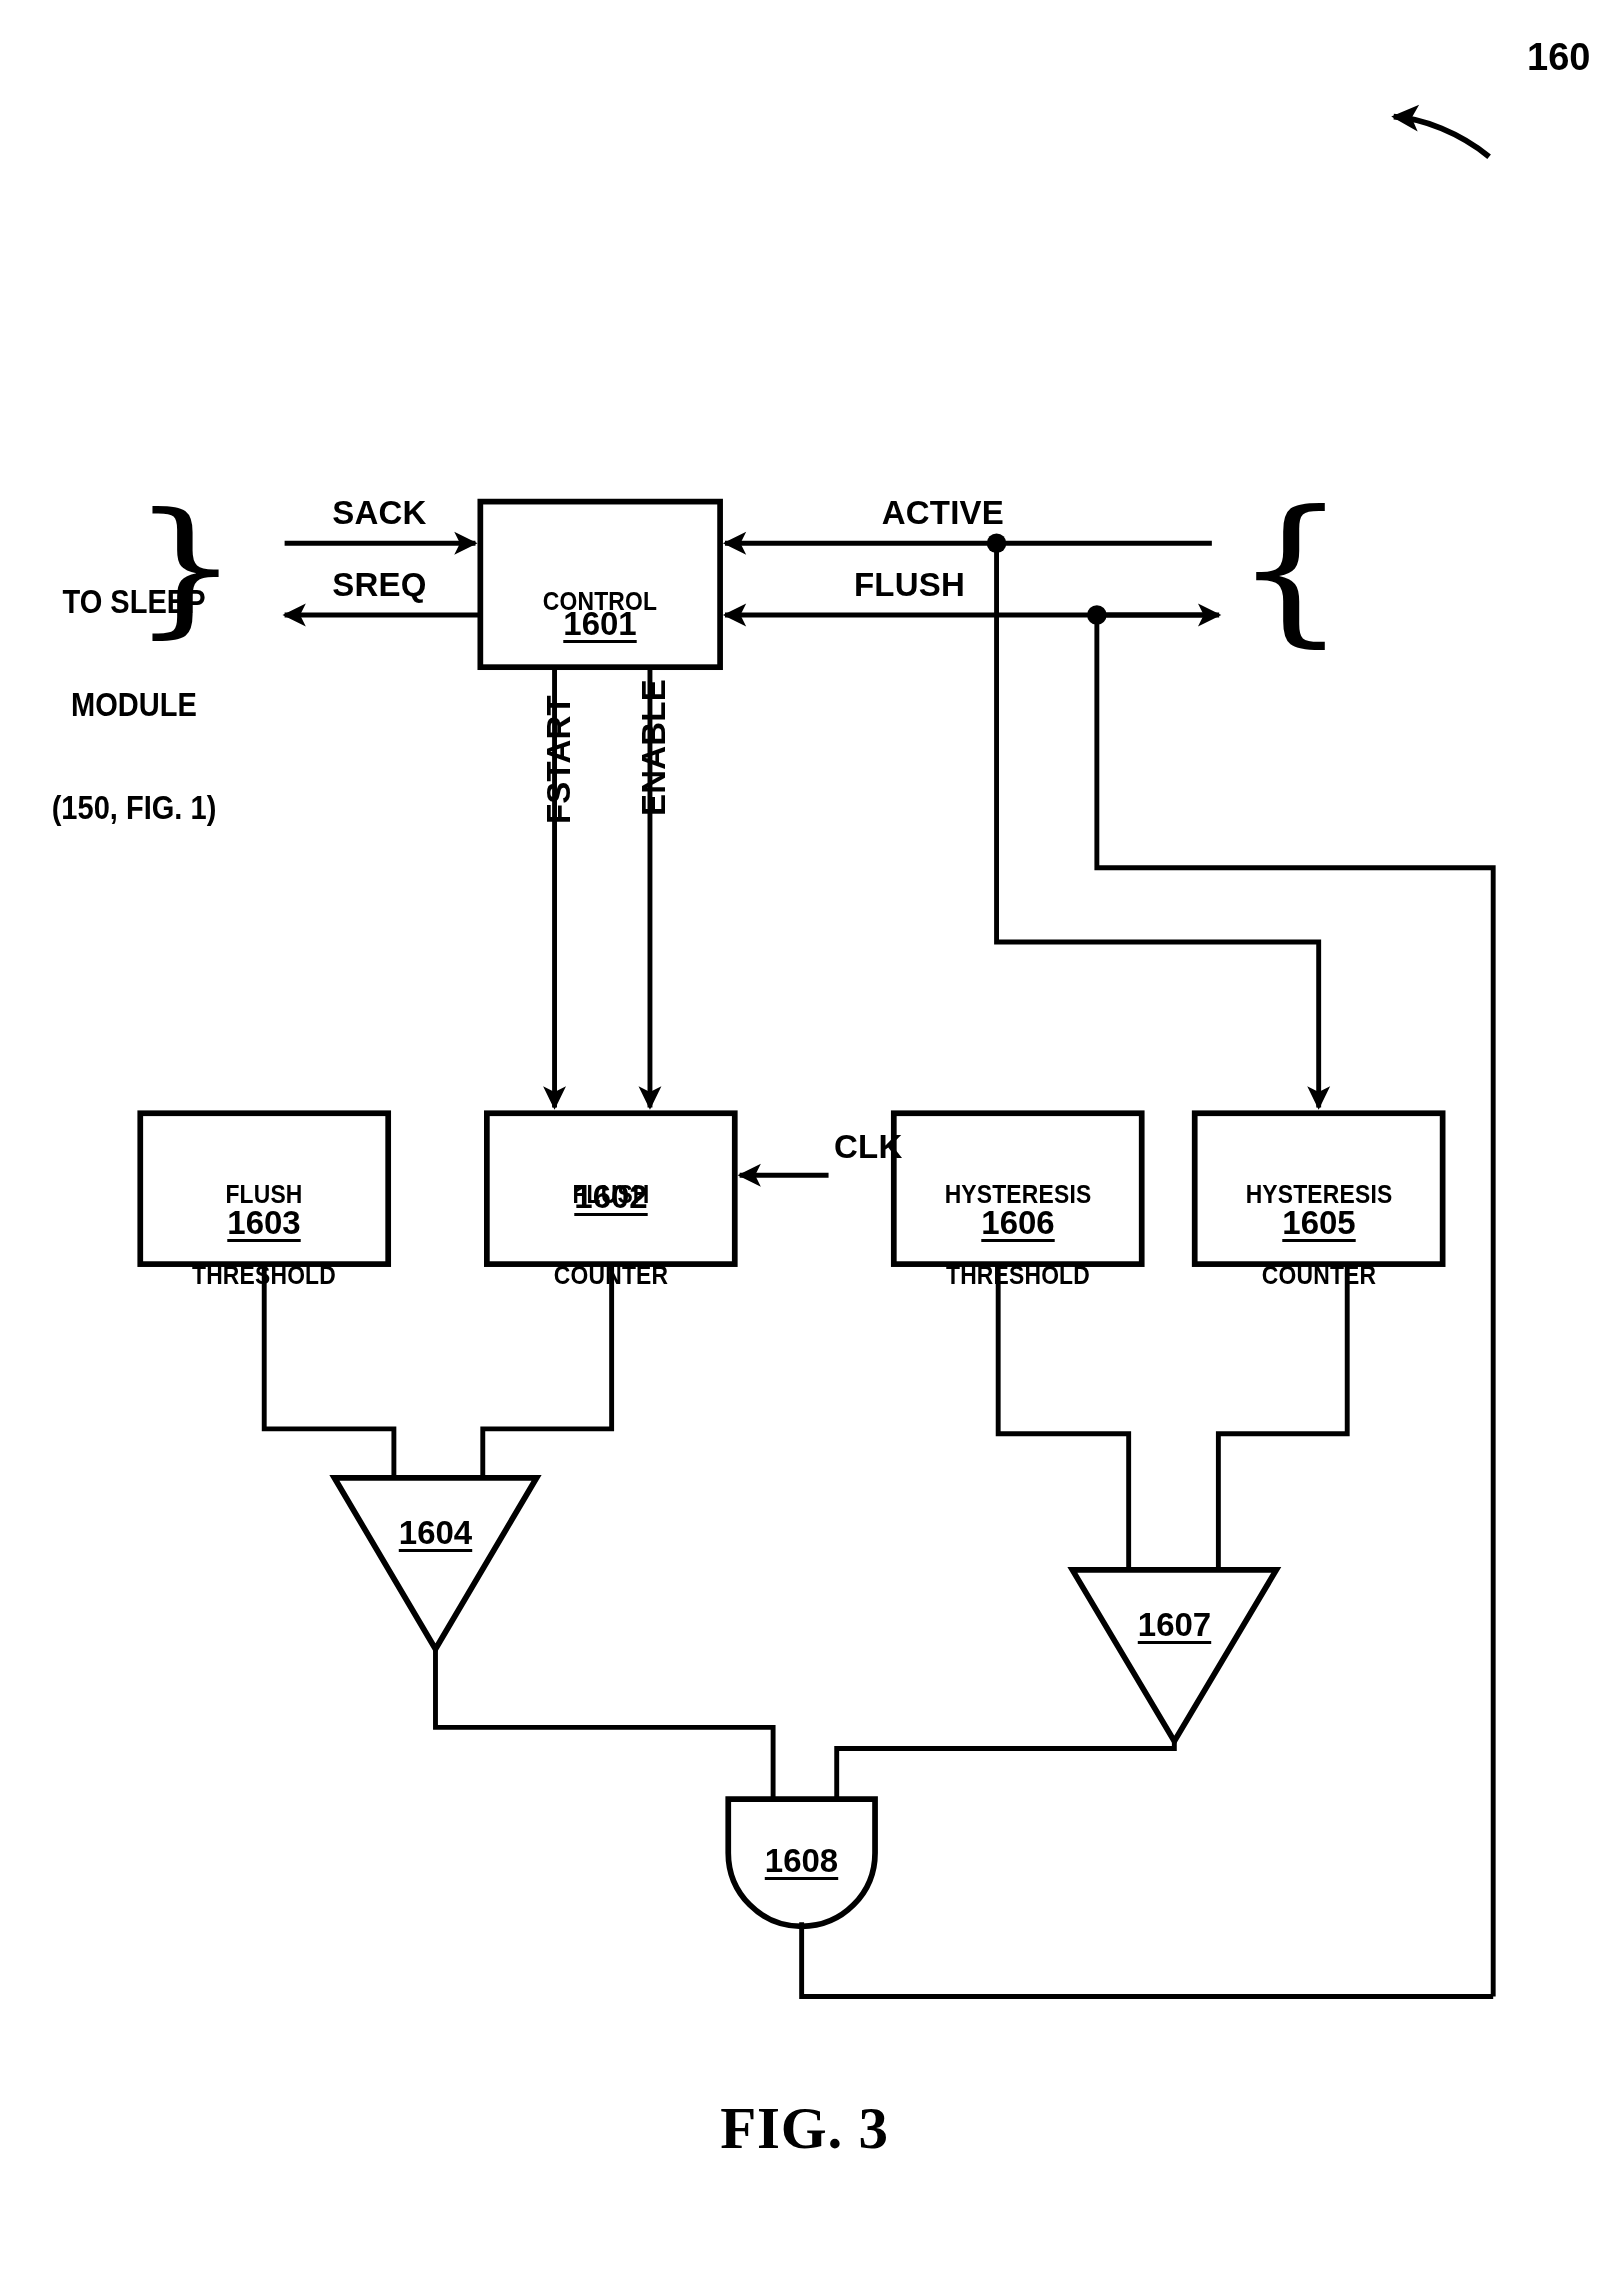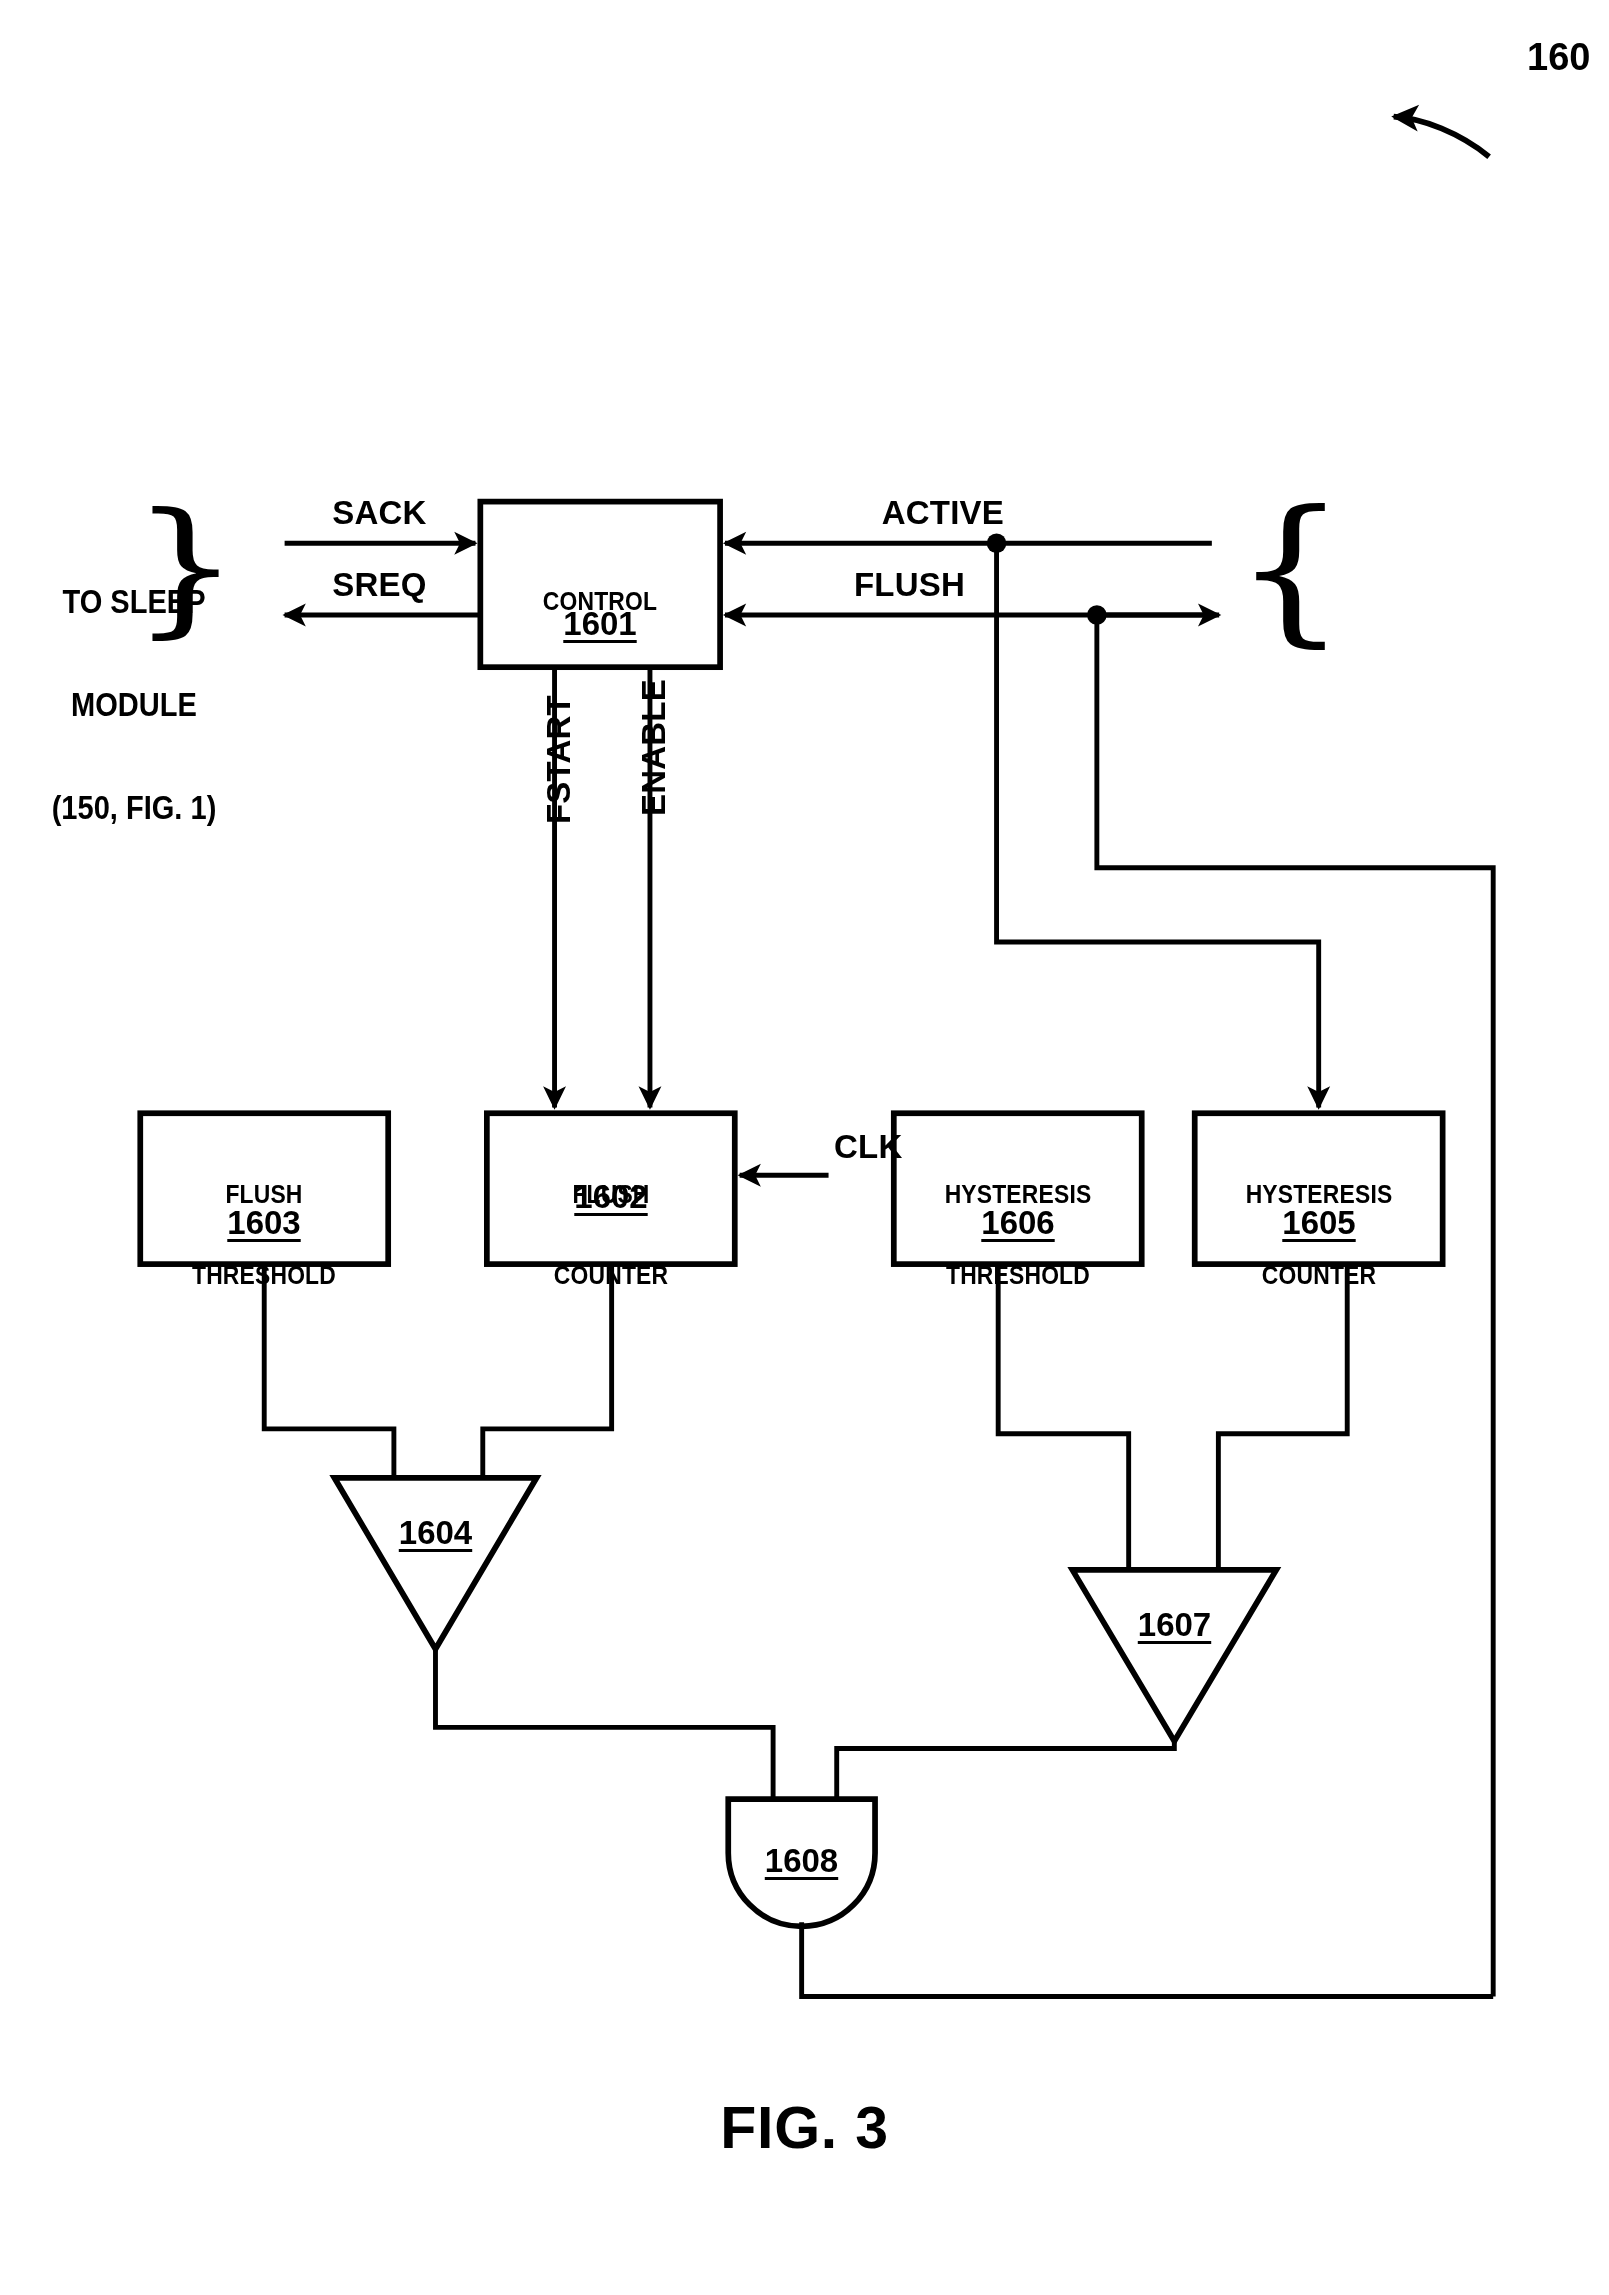--- a/index.html
+++ b/index.html
@@ -21,21 +21,21 @@
   .cond{transform:scaleX(.88);transform-origin:center top;display:block;}
 
   
   .sig{font-size:33px;letter-spacing:0.2px;}          
   .side{font-size:33px;letter-spacing:0px;}          
   .blk{font-size:26px;letter-spacing:0.2px;}          
   .ref{font-size:33px;text-decoration:underline;text-underline-offset:4.9px;
        text-decoration-thickness:3.3px;}
   .num160{font-size:38px;}
   .figcap{font-size:59px;font-weight:bold;letter-spacing:0.8px;
-          font-family:Liberation Sans, sans-serif;text-align:center;}
+          font-family:Liberation Serif, serif;text-align:center;}
 
   .vert{transform:rotate(-90deg);transform-origin:0 0;}
 
   .brace{position:absolute;font-weight:400;line-height:1;
          font-family:"DejaVu Serif",serif;}
 </style>
 </head>
 <body>
 
 <div id="stage">

